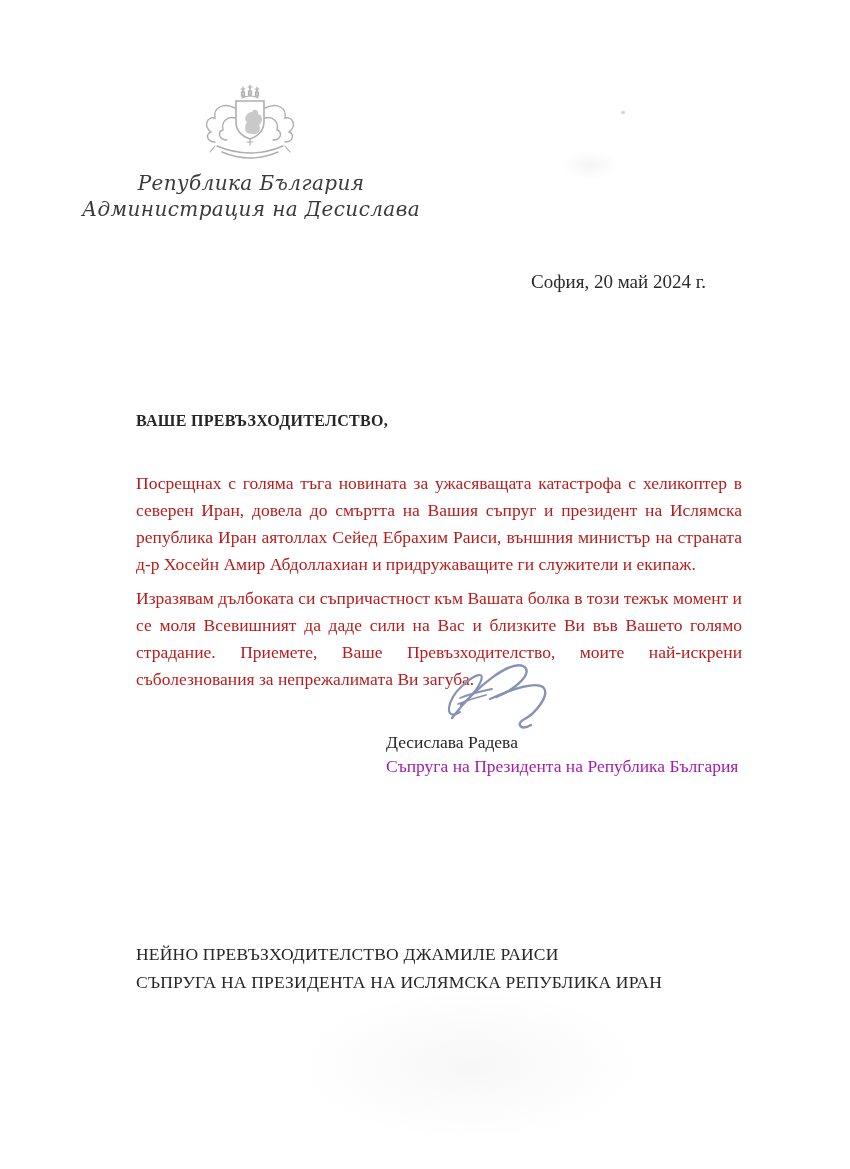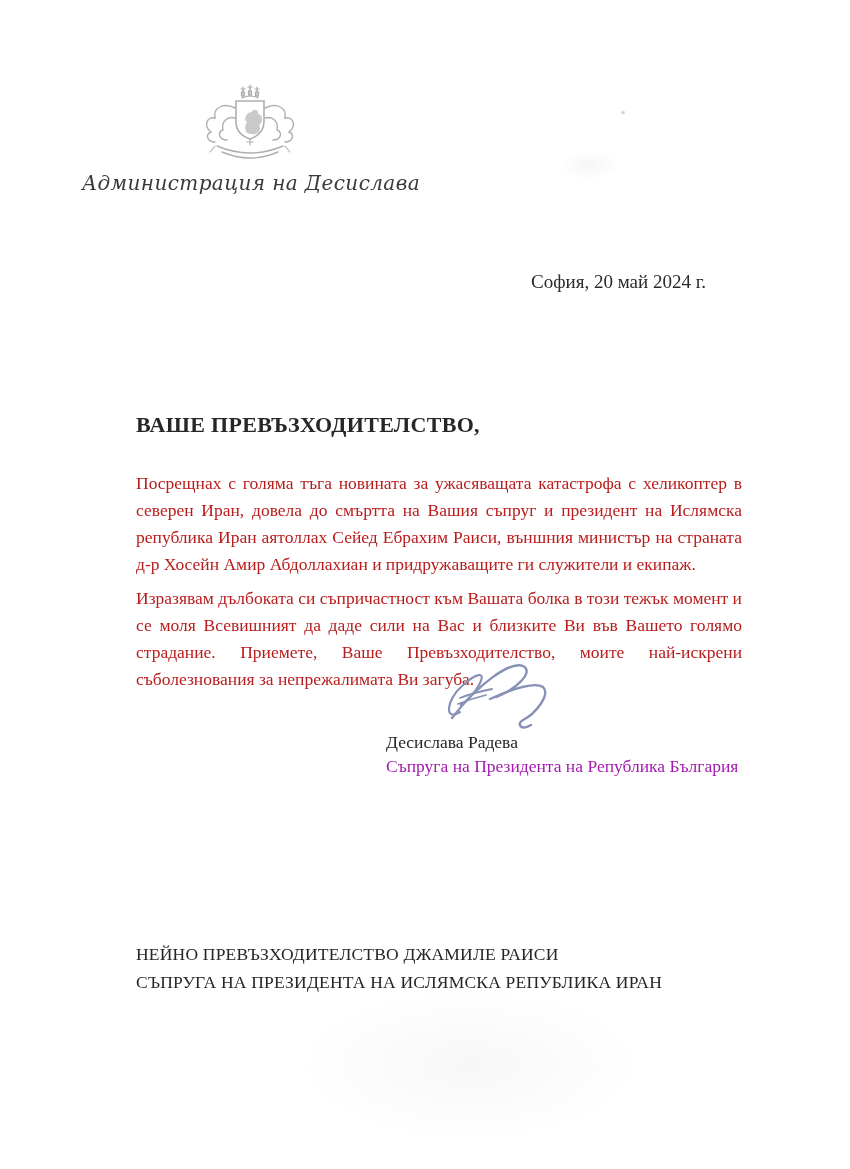--- a/index.html
+++ b/index.html
@@ -38,21 +38,21 @@
     left: 503px; top: 271px;
     font-size: 19px;
     color: #2b2b2b;
     white-space: nowrap;
     margin-left: 28px;
   }
   
   .salutation {
     position: absolute;
     left: 136px; top: 412px;
-    font-size: 22px;
+    font-size: 16px;
     font-weight: bold;
     letter-spacing: 0.3px;
     color: #262626;
   }
   .para {
     position: absolute;
     left: 136px;
     width: 606px;
     font-size: 17.5px;
     line-height: 27px;
@@ -137,20 +137,21 @@
       <path d="M68,34 C76,32 82,38 80,46 C86,48 84,56 76,56"></path>
 
       <path d="M20,62 Q53,76 86,62"></path>
       <path d="M25,68 Q53,80 81,68"></path>
       <path d="M50,58 h6 M53,55 v6" stroke-width="1.1"></path>
       <path d="M18,62 l-5,6 M88,62 l5,6" stroke-width="1.1"></path>
     </svg>
   </div>
 
   <div class="letterhead-text">
+    <div>Република България</div>
     <div>Администрация на Десислава</div>
   </div>
 
   <div class="dateline">София, 20 май 2024 г.</div>
 
   <div class="salutation">ВАШЕ ПРЕВЪЗХОДИТЕЛСТВО,</div>
 
   <p class="para para1">Посрещнах с голяма тъга новината за ужасяващата катастрофа с хеликоптер в северен Иран, довела до смъртта на Вашия съпруг и президент на Ислямска република Иран аятоллах Сейед Ебрахим Раиси, външния министър на страната д-р Хосейн Амир Абдоллахиан и придружаващите ги служители и екипаж.</p>
   <p class="para para2">Изразявам дълбоката си съпричастност към Вашата болка в този тежък момент и се моля Всевишният да даде сили на Вас и близките Ви във Вашето голямо страдание. Приемете, Ваше Превъзходителство, моите най-искрени съболезнования за непрежалимата Ви загуба.</p>
 

